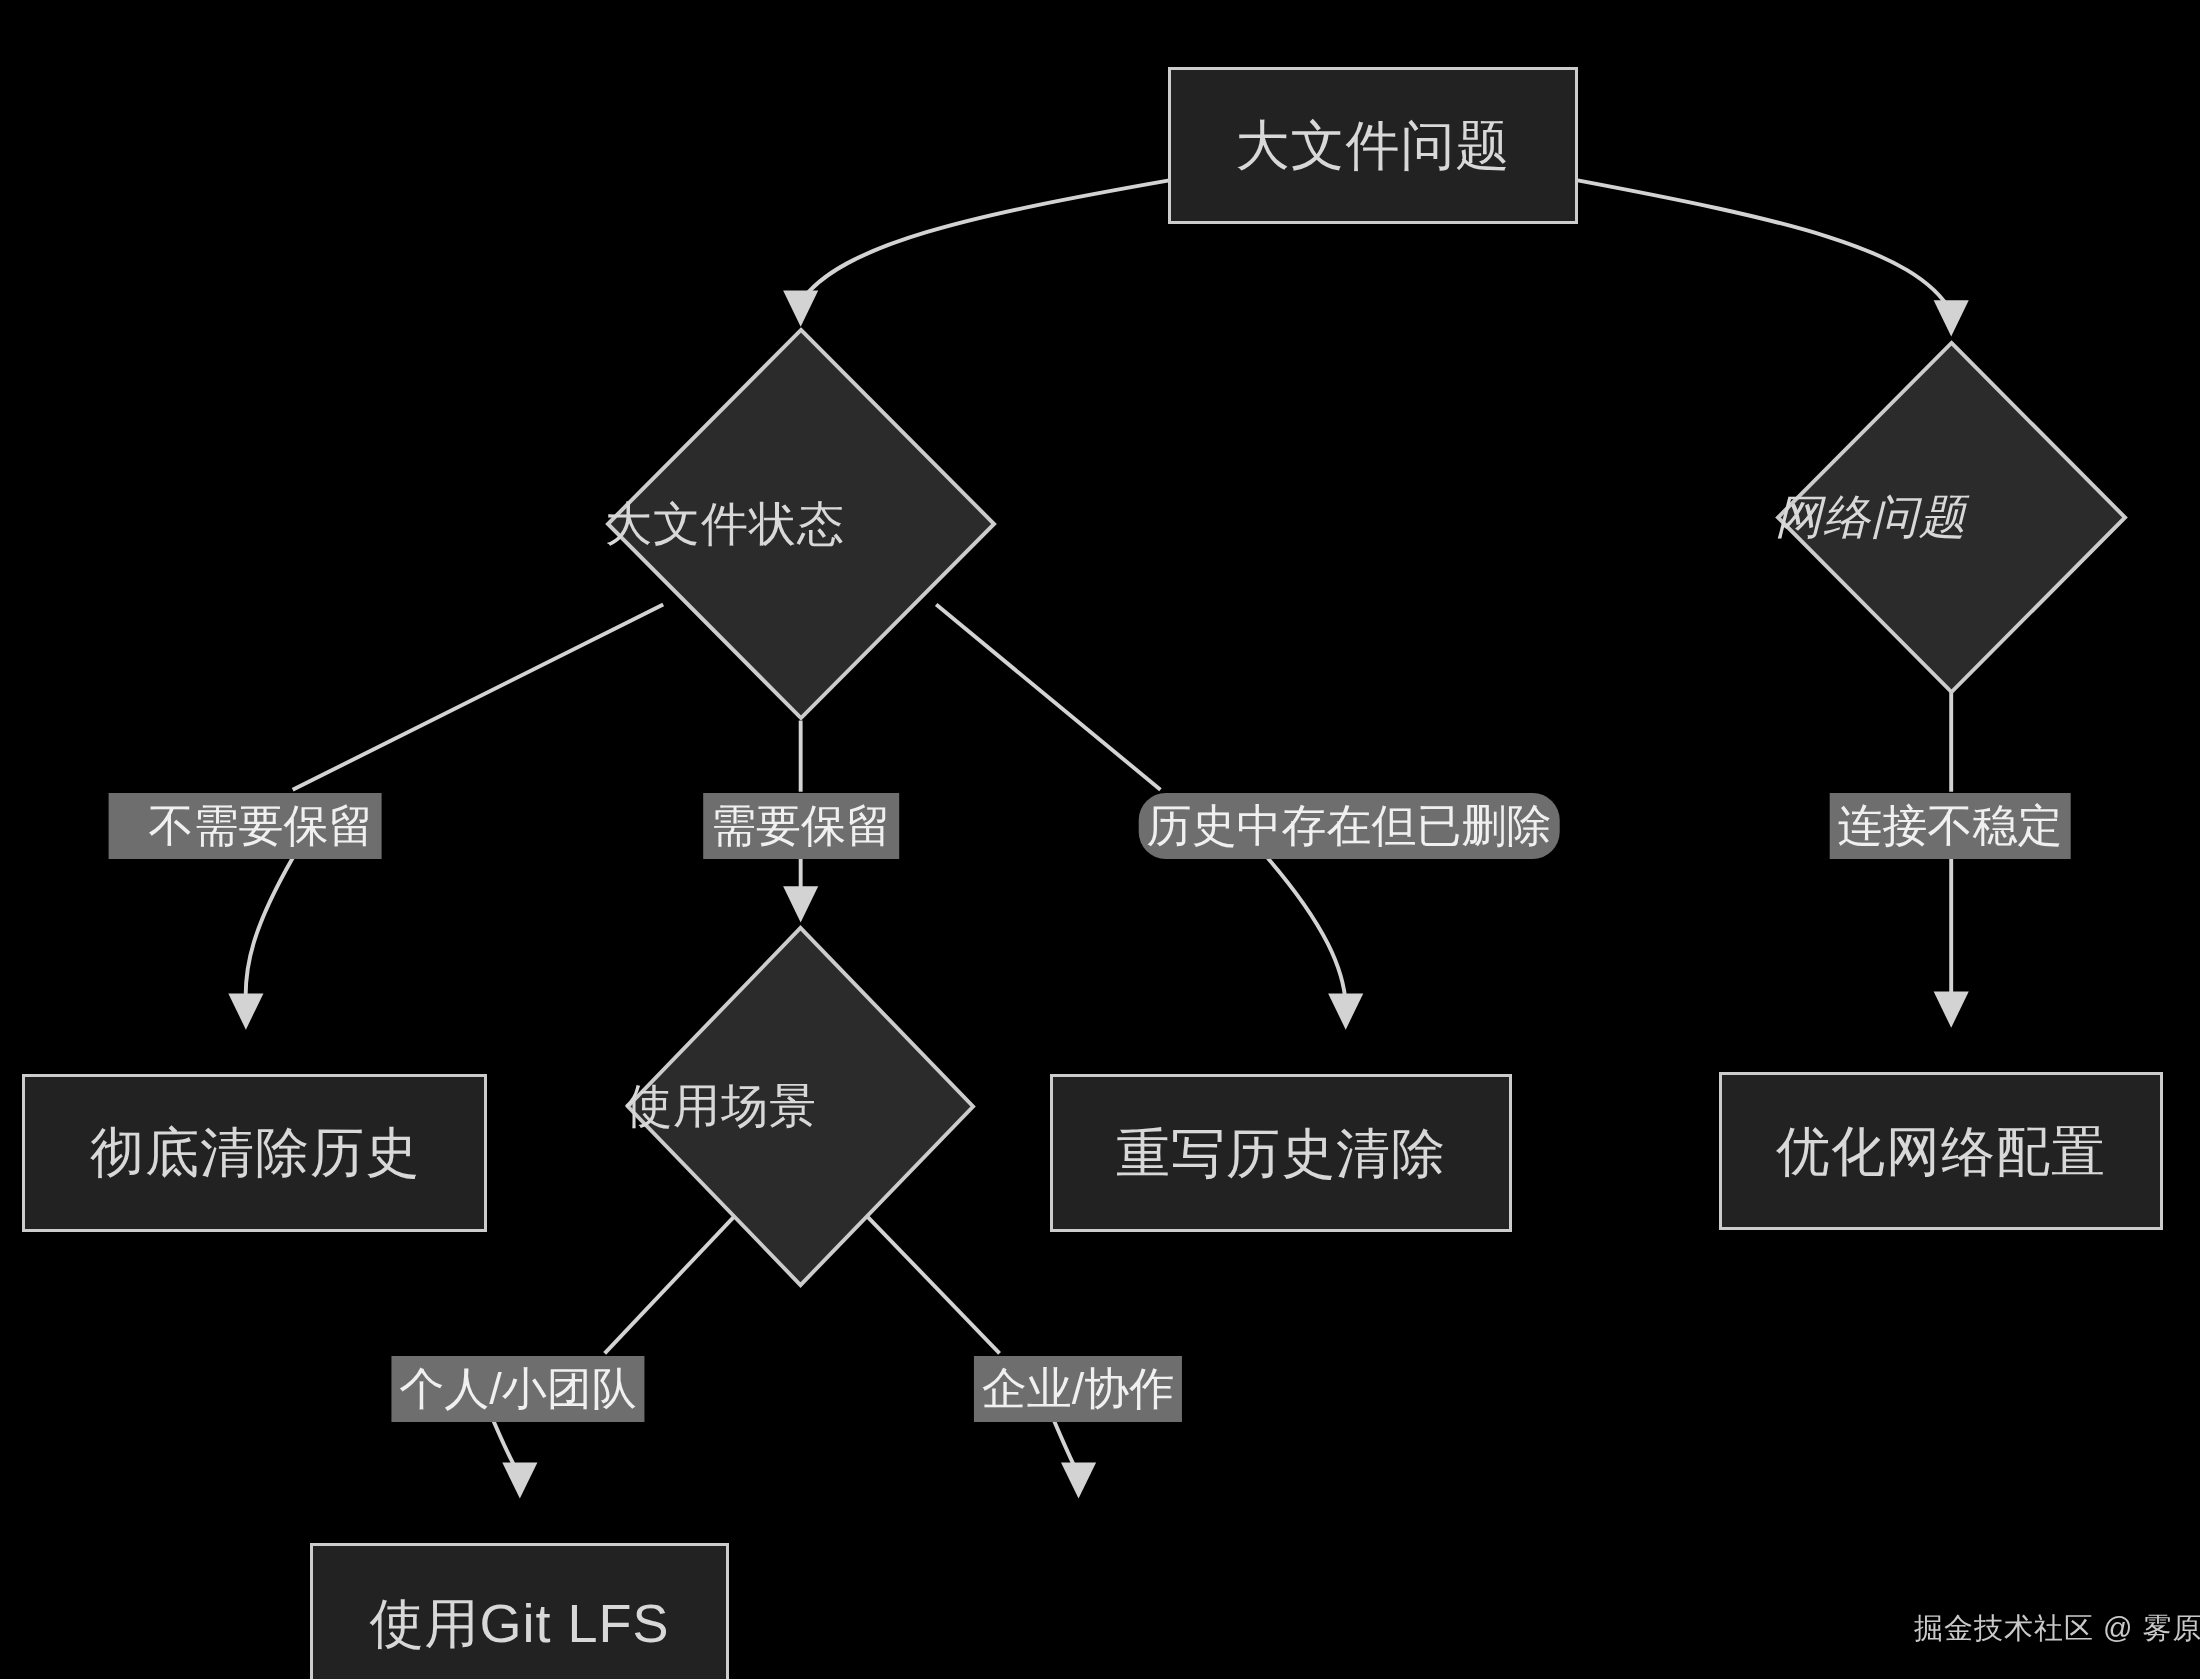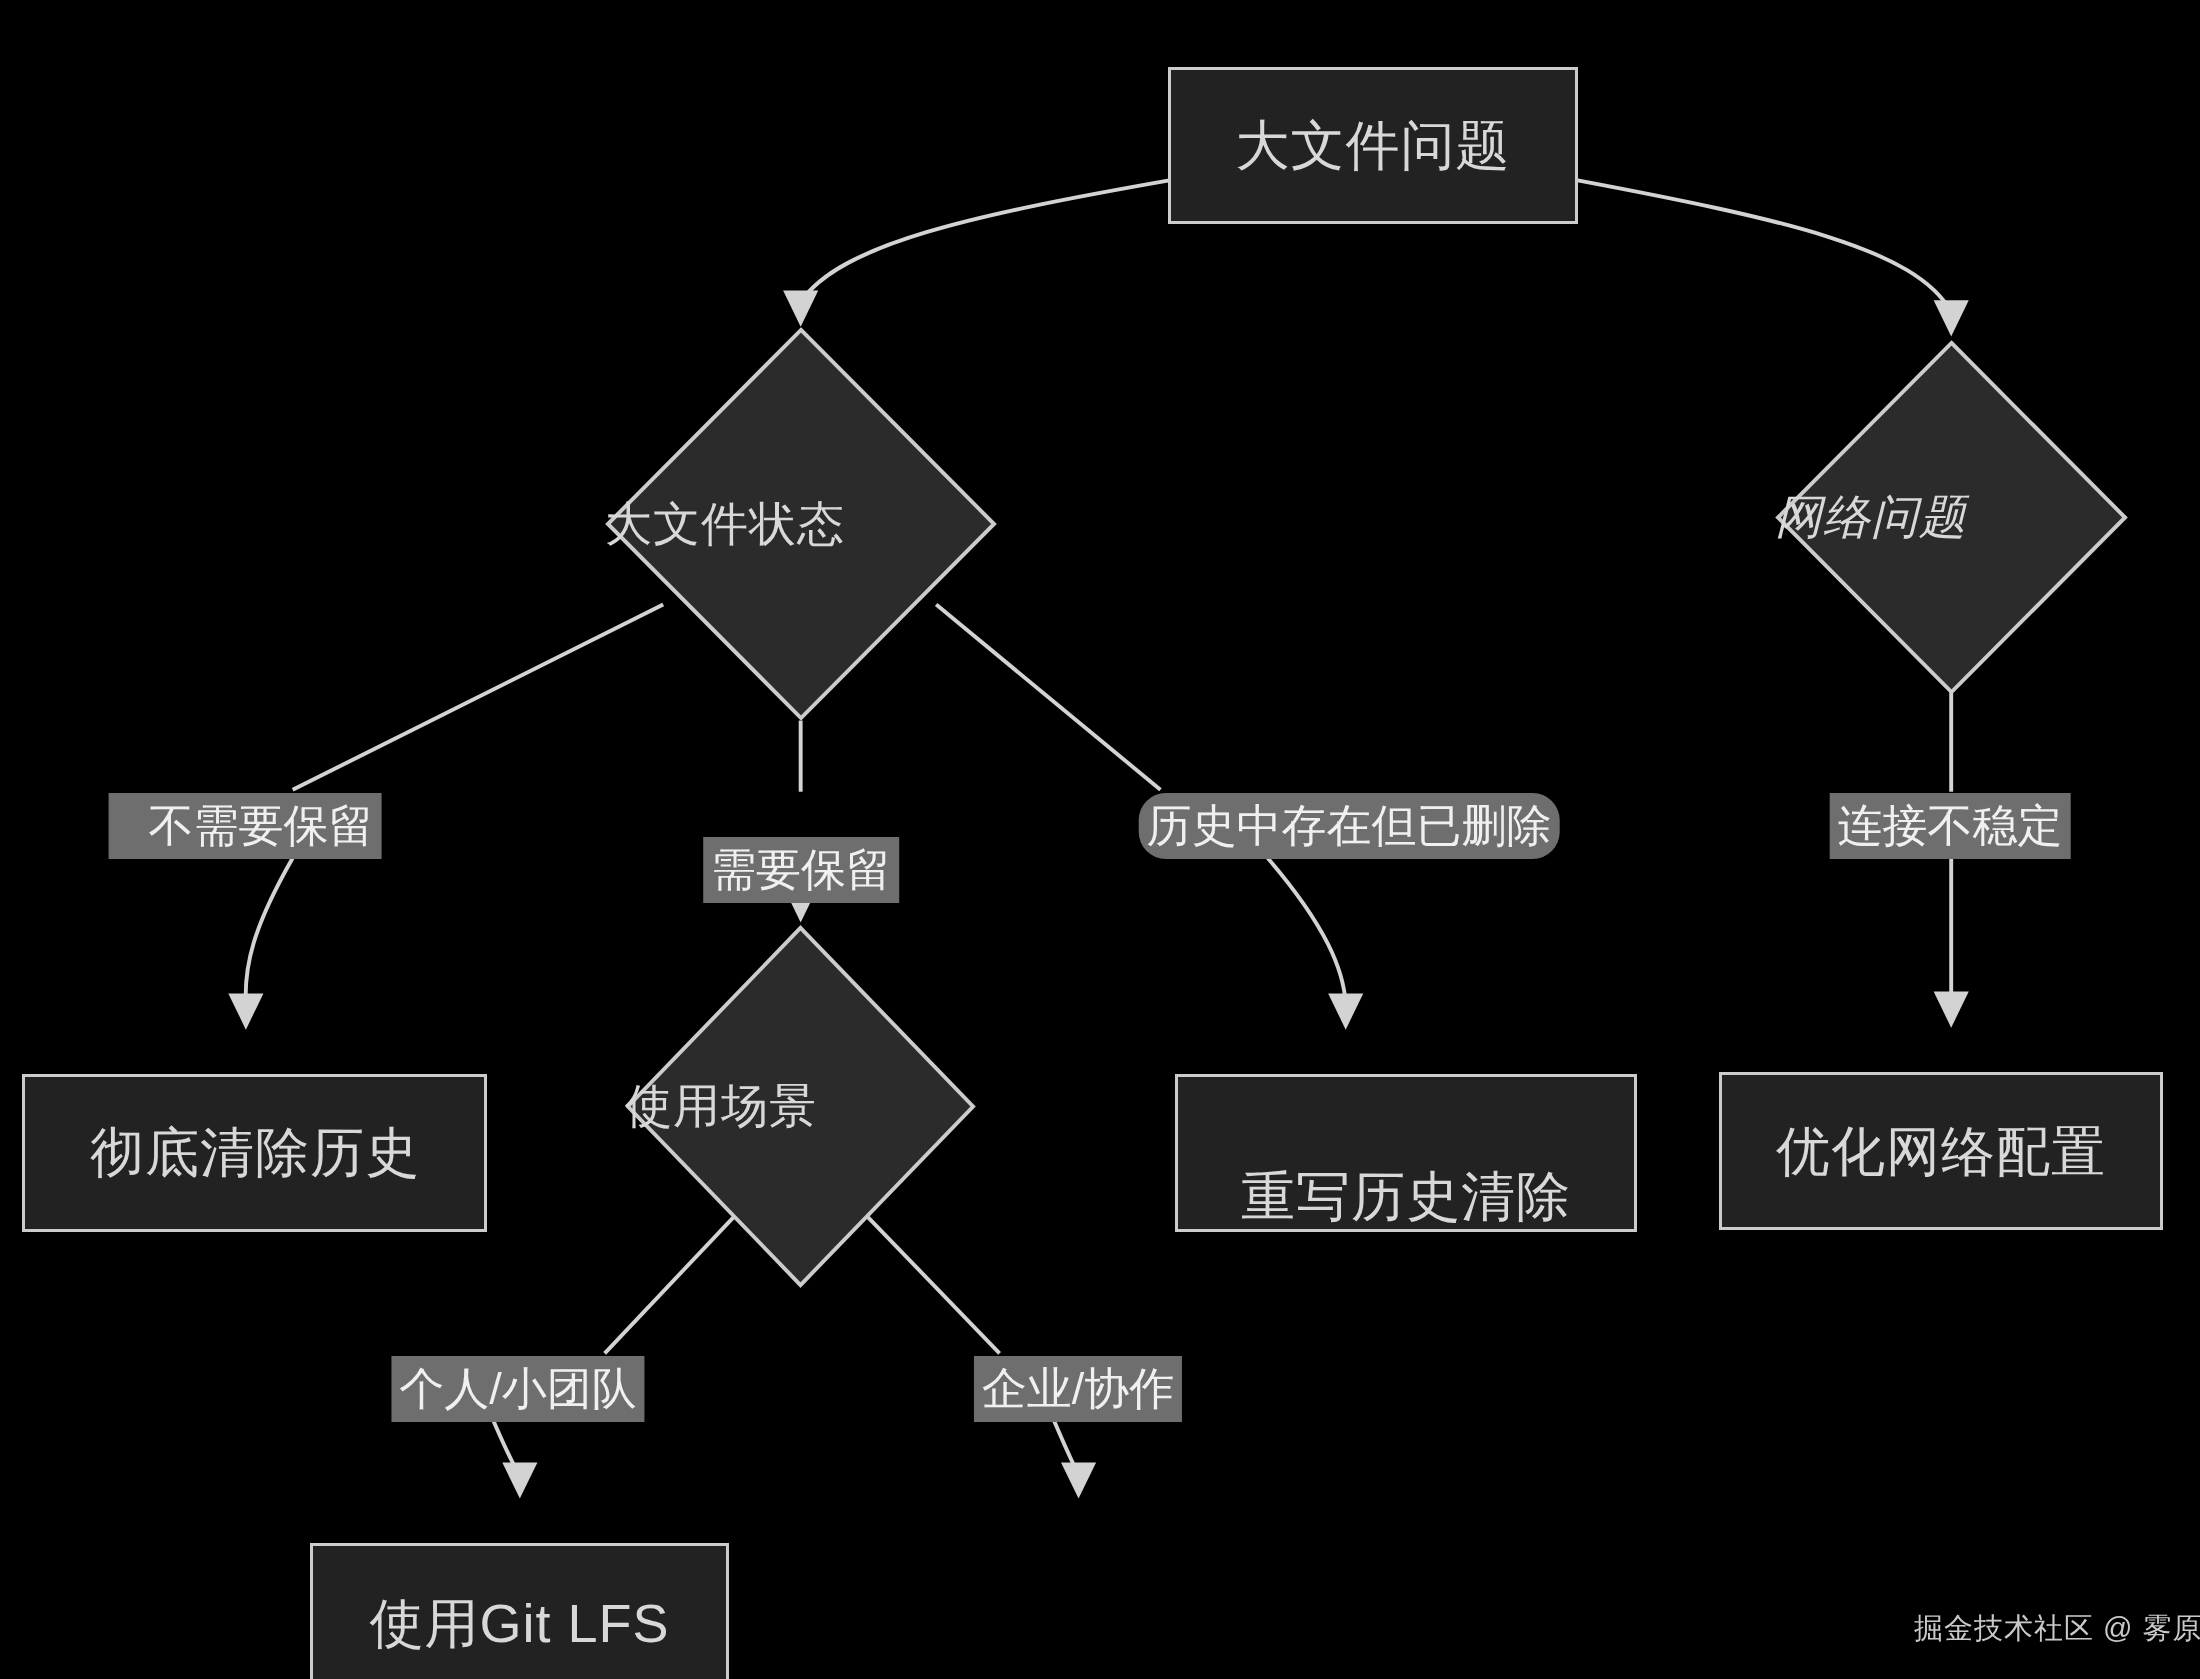--- a/index.html
+++ b/index.html
@@ -172,36 +172,36 @@
     <span>彻底清除历史</span>
   </div>
 
   <div class="node-diamond" style="left:625px; top:925px; width:351px; height:363px;">
     <svg class="dia-shape" viewBox="0 0 360 372" preserveAspectRatio="none">
       <polygon points="180,3 357,186 180,369 3,186"></polygon>
     </svg>
     <span class="dia-label">使用场景</span>
   </div>
 
-  <div class="node-rect" style="left:1175px; top:1030px; width:462px; height:158px;align-items:flex-end;">
+  <div class="node-rect" style="left:1050px; top:1030px; width:462px; height:158px;">
     <span>重写历史清除</span>
   </div>
 
   <div class="node-rect" style="left:1719px; top:1028px; width:444px; height:158px;">
     <span>优化网络配置</span>
   </div>
 
   <div class="node-rect" style="left:310px; top:1499px; width:419px; height:160px;">
     <span>使用Git LFS</span>
   </div>
 
 
   <div class="edge-label" style="left:245px; top:793px;padding-left:40px;">不需要保留</div>
 
-  <div class="edge-label" style="left:801px; top:837px;">需要保留</div>
+  <div class="edge-label" style="left:801px; top:793px;">需要保留</div>
 
   <div class="edge-label" style="left:1349px; top:793px;border-radius:27px;">历史中存在但已删除</div>
 
   <div class="edge-label" style="left:1950px; top:793px;">连接不稳定</div>
 
   <div class="edge-label" style="left:518px; top:1356px;">个人/小团队</div>
 
   <div class="edge-label" style="left:1078px; top:1356px;">企业/协作</div>
 
   <div class="watermark" style="left:1914px; top:1609px;">掘金技术社区 @ 雾原</div>

